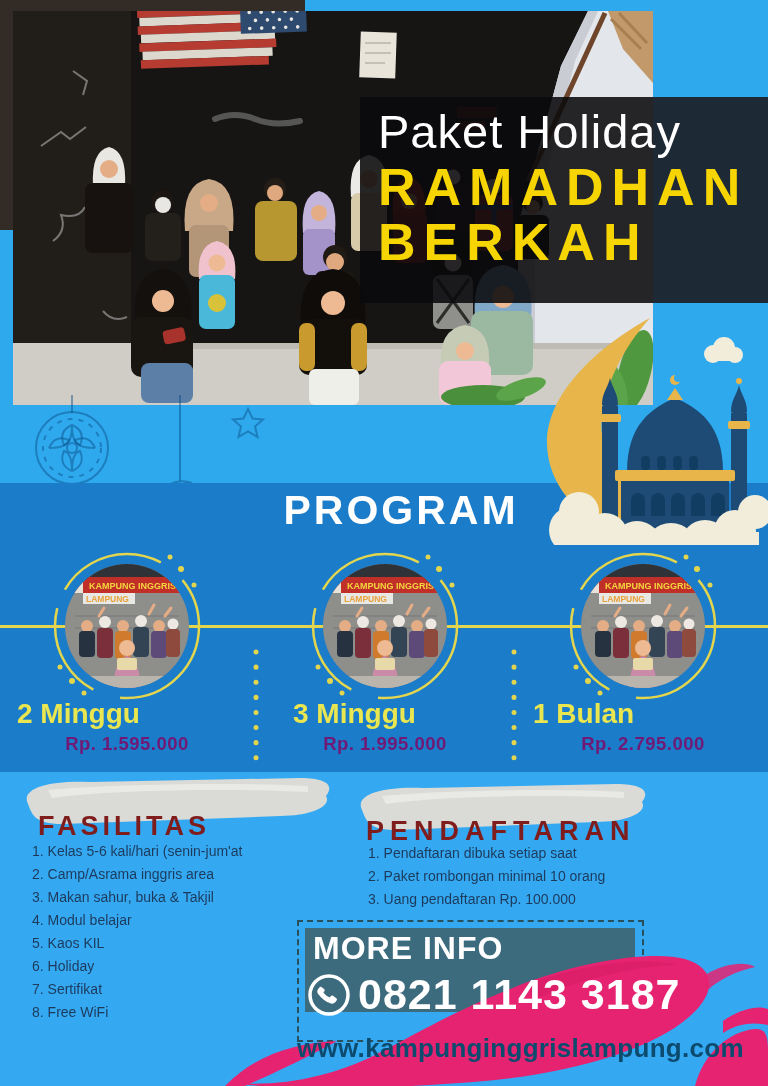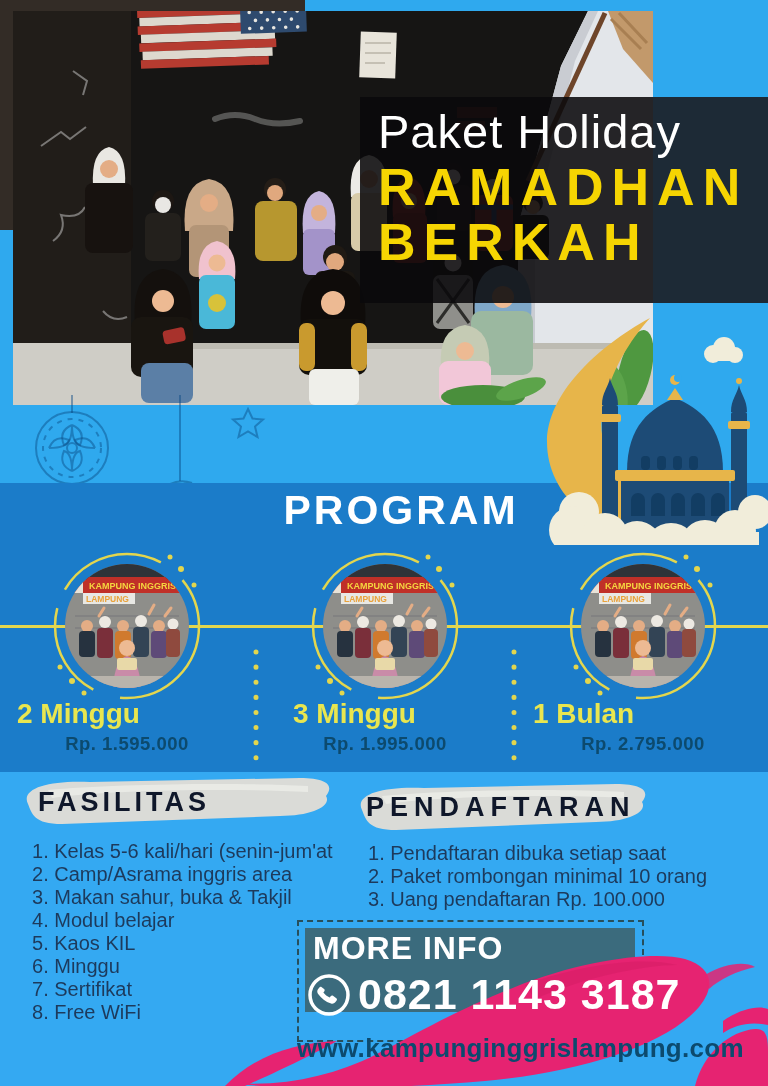--- a/index.html
+++ b/index.html
@@ -29,32 +29,32 @@
 
   
   #program-section{left:0;top:483px;width:768px;height:289px;background:#1B7CC9;}
   #program-heading{left:0;top:487px;width:768px;text-align:center;color:#fff;
     font-size:41px;font-weight:bold;letter-spacing:3px;padding-left:17px;}
   #timeline{left:0;top:625px;width:768px;height:3px;background:#E3D64E;}
   .pi-photo{position:absolute;width:124px;height:124px;border-radius:50%;overflow:hidden;}
   .pi-ring{position:absolute;width:170px;height:170px;}
   .pi-duration{position:absolute;width:220px;text-align:left;color:#E9E64F;
     font-size:28px;font-weight:bold;}
-  .pi-price{position:absolute;width:220px;text-align:center;color:#0c4a6e;
+  .pi-price{position:absolute;width:220px;text-align:center;color:#701a75;
     font-size:18.5px;font-weight:bold;letter-spacing:0.5px;}
   .sep-dots{position:absolute;width:6px;height:120px;}
 
   
   #bottom-section{left:0;top:772px;width:768px;height:314px;background:#34A9F2;}
   .brush{position:absolute;}
-  .section-heading{position:absolute;color:#0f172a;font-weight:bold;font-size:27px;}
+  .section-heading{position:absolute;color:#7f1d1d;font-weight:bold;font-size:27px;margin-top:24px;}
   #fasilitas-heading{left:38px;top:787px;letter-spacing:4px;}
   #pendaftaran-heading{left:366px;top:792px;letter-spacing:6px;}
   ol.plist{list-style:none;margin:0;padding:0;counter-reset:n;
-    color:#1D3A5C;font-size:20px;line-height:23px;font-weight:500;}
+    color:#1D3A5C;font-size:14px;line-height:23px;font-weight:500;}
   ol.plist li{counter-increment:n;}
   ol.plist li::before{content:counter(n) ". ";}
   #fasilitas-list{left:32px;top:840px;width:330px;}
   #pendaftaran-list{left:368px;top:842px;width:380px;}
 
   
   #info-dashed{left:297px;top:920px;width:343px;height:118px;border:2px dashed #274F5C;}
   #info-box{left:305px;top:928px;width:330px;height:84px;background:#3B6B7D;}
   #pink-brush{left:225px;top:915px;width:543px;height:171px;}
   #more-info-heading{left:313px;top:930px;color:#fff;font-size:32px;font-weight:bold;letter-spacing:1px;}
@@ -477,21 +477,21 @@
     <path d="M30,14 C90,8 210,6 272,10 L272,16 C200,12 90,14 34,22 Z" fill="#ECEEE9" opacity="0.8"></path>
   </svg>
   <div class="section-heading" id="pendaftaran-heading">PENDAFTARAN</div>
 
   <ol class="abs plist" id="fasilitas-list">
     <li>Kelas 5-6 kali/hari (senin-jum'at</li>
     <li>Camp/Asrama inggris area</li>
     <li>Makan sahur, buka &amp; Takjil</li>
     <li>Modul belajar</li>
     <li>Kaos KIL</li>
-    <li>Minggu</li>
+    <li>Holiday</li>
     <li>Sertifikat</li>
     <li>Free WiFi</li>
   </ol>
 
   <ol class="abs plist" id="pendaftaran-list">
     <li>Pendaftaran dibuka setiap saat</li>
     <li>Paket rombongan minimal 10 orang</li>
     <li>Uang pendaftaran Rp. 100.000</li>
   </ol>
 

